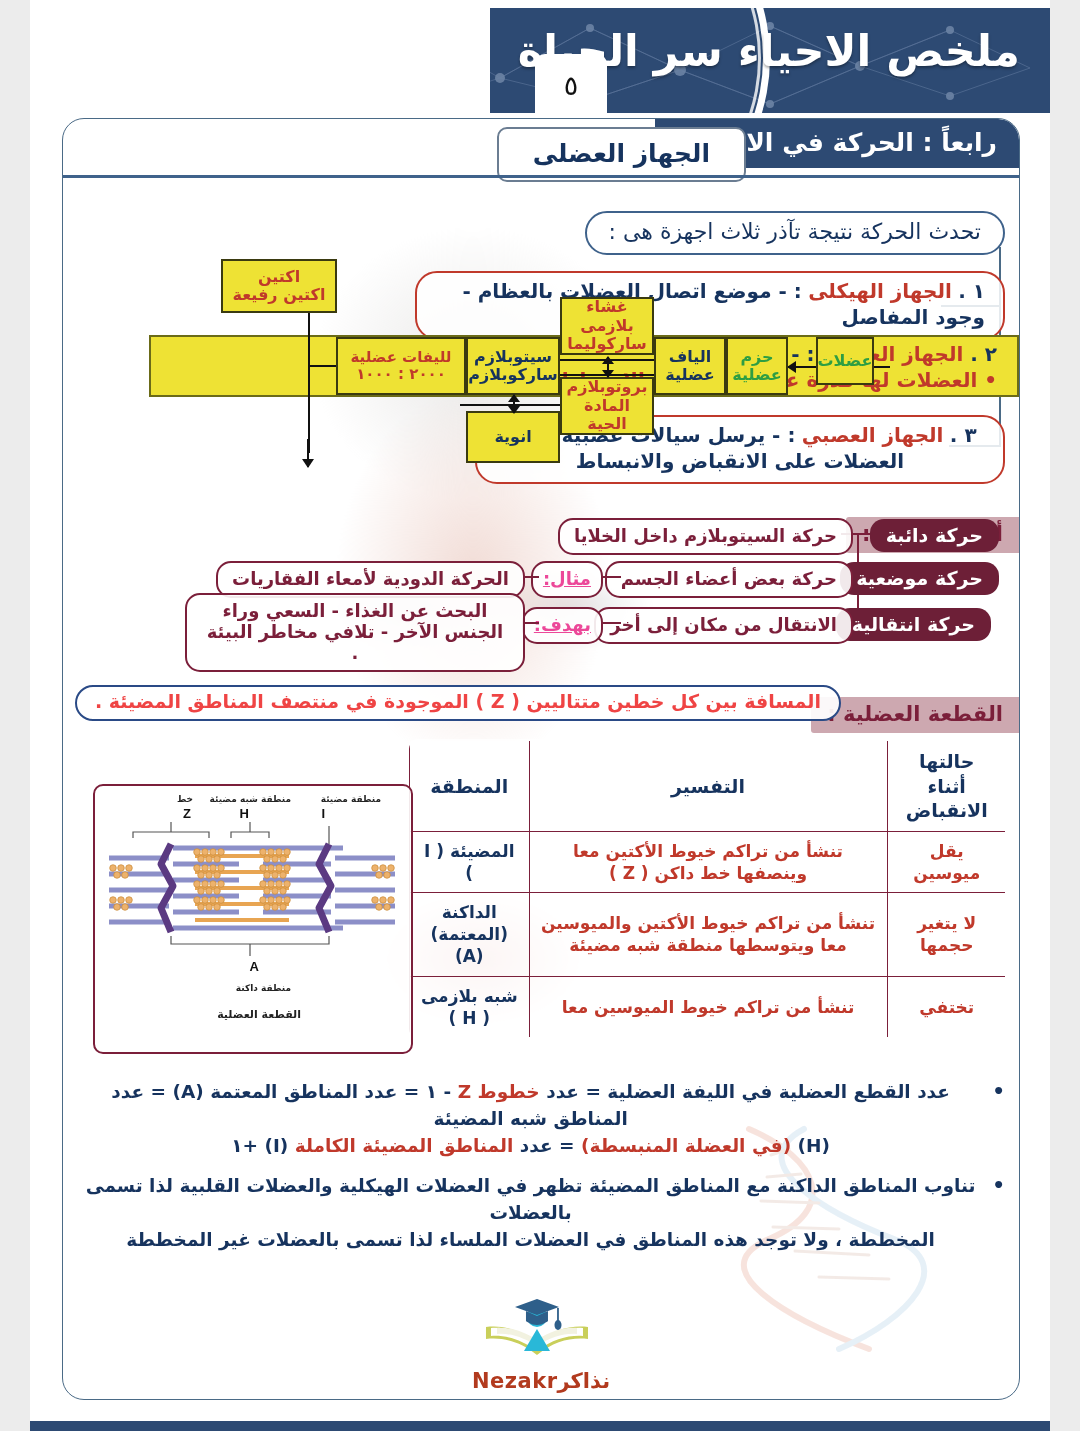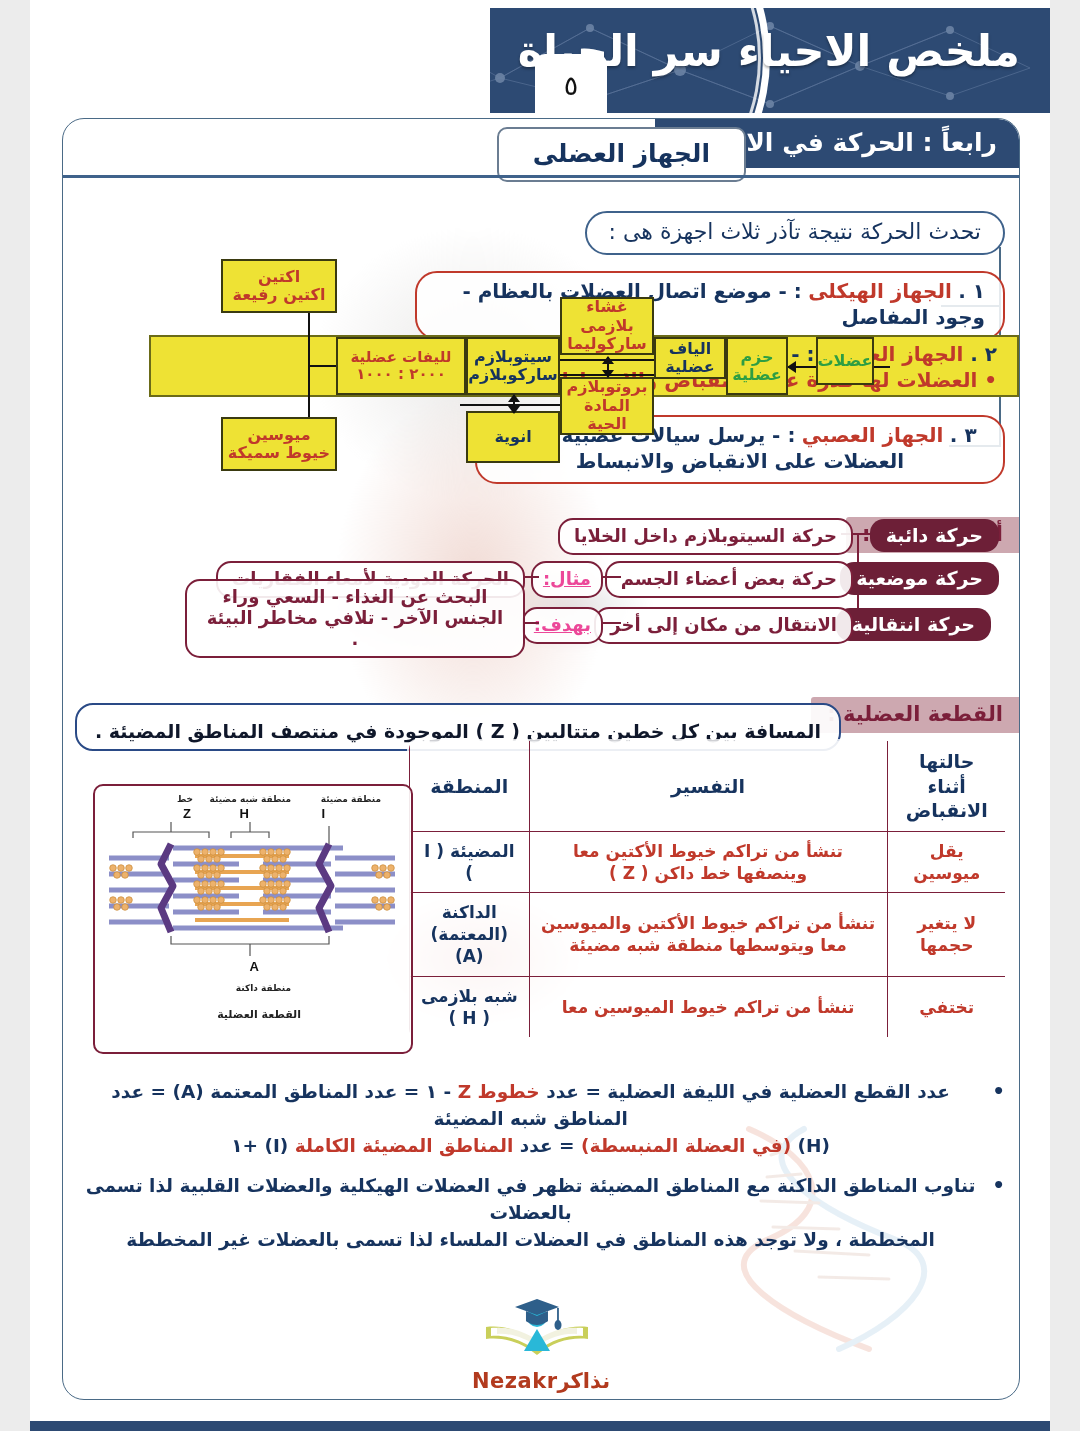--- a/index.html
+++ b/index.html
@@ -221,25 +221,25 @@
   
   #seg-label {
     position: absolute; right: 0; top: 578px;
     background: #cda8b0; color: #7b1f3a;
     padding: 5px 16px 7px;
     font-size: 21px; font-weight: bold;
     border-radius: 3px 0 0 3px;
     white-space: nowrap;
   }
   #seg-pill {
-    position: absolute; right: 178px; top: 584px;
+    position: absolute; right: 178px; top: 566px;
     background: rgba(255,255,255,.92);
-    border: 2px solid #2a4a86; color: #0f172a;
+    border: 2px solid #2a4a86; color: #ef4444;
     border-radius: 18px;
-    padding: 15px 18px 7px;
+    padding: 3px 18px 7px;
     font-size: 19px; font-weight: bold; white-space: nowrap;
   }
 
   #seg-table {
     position: absolute; right: 12px; top: 620px; width: 600px;
     border-collapse: collapse;
     background: rgba(255,255,255,.80);
     border: 2px solid #7b1f3a;
     border-radius: 10px;
     overflow: hidden;
@@ -376,21 +376,21 @@
 
     <div class="arrow-h" style="right:129px; top:247px; width:42px;"></div>
     <div class="ybox" style="right:145px; top:218px; width:58px; height:48px; font-size:16px;">
       <span class="g">عضلات</span>
     </div>
     <div class="arrow-h" style="right:203px; top:247px; width:28px;"></div>
     <div class="ybox" style="right:231px; top:218px; width:62px; height:58px; font-size:16px;">
       <span class="g">حزم</span>
       <span class="g">عضلية</span>
     </div>
-    <div class="ybox" style="right:293px; top:218px; width:72px; height:42px; font-size:16px;">
+    <div class="ybox" style="right:293px; top:218px; width:72px; height:58px; font-size:16px;">
       <span class="b">الياف</span>
       <span class="b">عضلية</span>
     </div>
 
     <div class="ybox" style="right:365px; top:178px; width:94px; height:58px; font-size:16px;">
       <span class="r">غشاء بلازمى</span>
       <span class="r">ساركوليما</span>
     </div>
     <div class="ybox" style="right:365px; top:258px; width:94px; height:58px; font-size:16px;">
       <span class="r">بروتوبلازم</span>
@@ -419,24 +419,20 @@
     <div class="plainline" style="right:683px; top:246px; width:28px; height:2px;"></div>
     <div class="plainline" style="right:709px; top:160px; width:2px; height:88px;"></div>
     <div class="plainline" style="right:709px; top:246px; width:2px; height:88px;"></div>
     <div class="arrow-v up" style="right:710px; top:142px; height:26px;"></div>
     <div class="arrow-v down" style="right:710px; top:320px; height:28px;"></div>
 
     <div class="ybox" style="right:682px; top:140px; width:116px; height:54px; font-size:16px;">
       <span class="r">اكتين</span>
       <span class="r">اكتين رفيعة</span>
     </div>
-    <div class="ybox" style="right:682px; top:298px; width:116px; height:54px; font-size:16px;">
-      <span class="r">ميوسين</span>
-      <span class="r">خيوط سميكة</span>
-    </div>
 
     <div id="mv-label">أنواع الحركة :</div>
 
     <div class="mv-line" style="right:160px; top:414px; width:18px; height:2px;"></div>
     <div class="mv-line" style="right:160px; top:414px; width:2px; height:90px;"></div>
     <div class="mv-line" style="right:140px; top:414px; width:22px; height:2px;"></div>
     <div class="mv-line" style="right:140px; top:457px; width:22px; height:2px;"></div>
     <div class="mv-line" style="right:140px; top:503px; width:22px; height:2px;"></div>
 
     <div class="mv-dark" style="right:20px; top:400px;">حركة دائبة</div>
@@ -453,21 +449,21 @@
     <div class="mv-line" style="right:398px; top:457px; width:18px; height:2px;"></div>
     <div class="mv-line" style="right:398px; top:503px; width:18px; height:2px;"></div>
 
     <div class="mv-tag" style="right:416px; top:442px;">مثال:</div>
     <div class="mv-tag" style="right:416px; top:488px;">بهدف:</div>
 
     <div class="mv-line" style="right:480px; top:457px; width:14px; height:2px;"></div>
     <div class="mv-line" style="right:480px; top:503px; width:14px; height:2px;"></div>
 
     <div class="mv-outline" style="right:494px; top:442px;">الحركة الدودية لأمعاء الفقاريات</div>
-    <div class="mv-outline" style="right:494px; top:460px; width:340px; white-space:normal;">البحث عن الغذاء - السعي وراء الجنس الآخر - تلافي مخاطر البيئة .</div>
+    <div class="mv-outline" style="right:494px; top:474px; width:340px; white-space:normal;">البحث عن الغذاء - السعي وراء الجنس الآخر - تلافي مخاطر البيئة .</div>
 
     <div id="seg-label">القطعة العضلية :</div>
     <div id="seg-pill">المسافة بين كل خطين متتاليين ( Z ) الموجودة في منتصف المناطق المضيئة .</div>
 
     <table id="seg-table">
       <thead>
         <tr>
           <th>حالتها أثناء الانقباض</th>
           <th>التفسير</th>
           <th>المنطقة</th>

